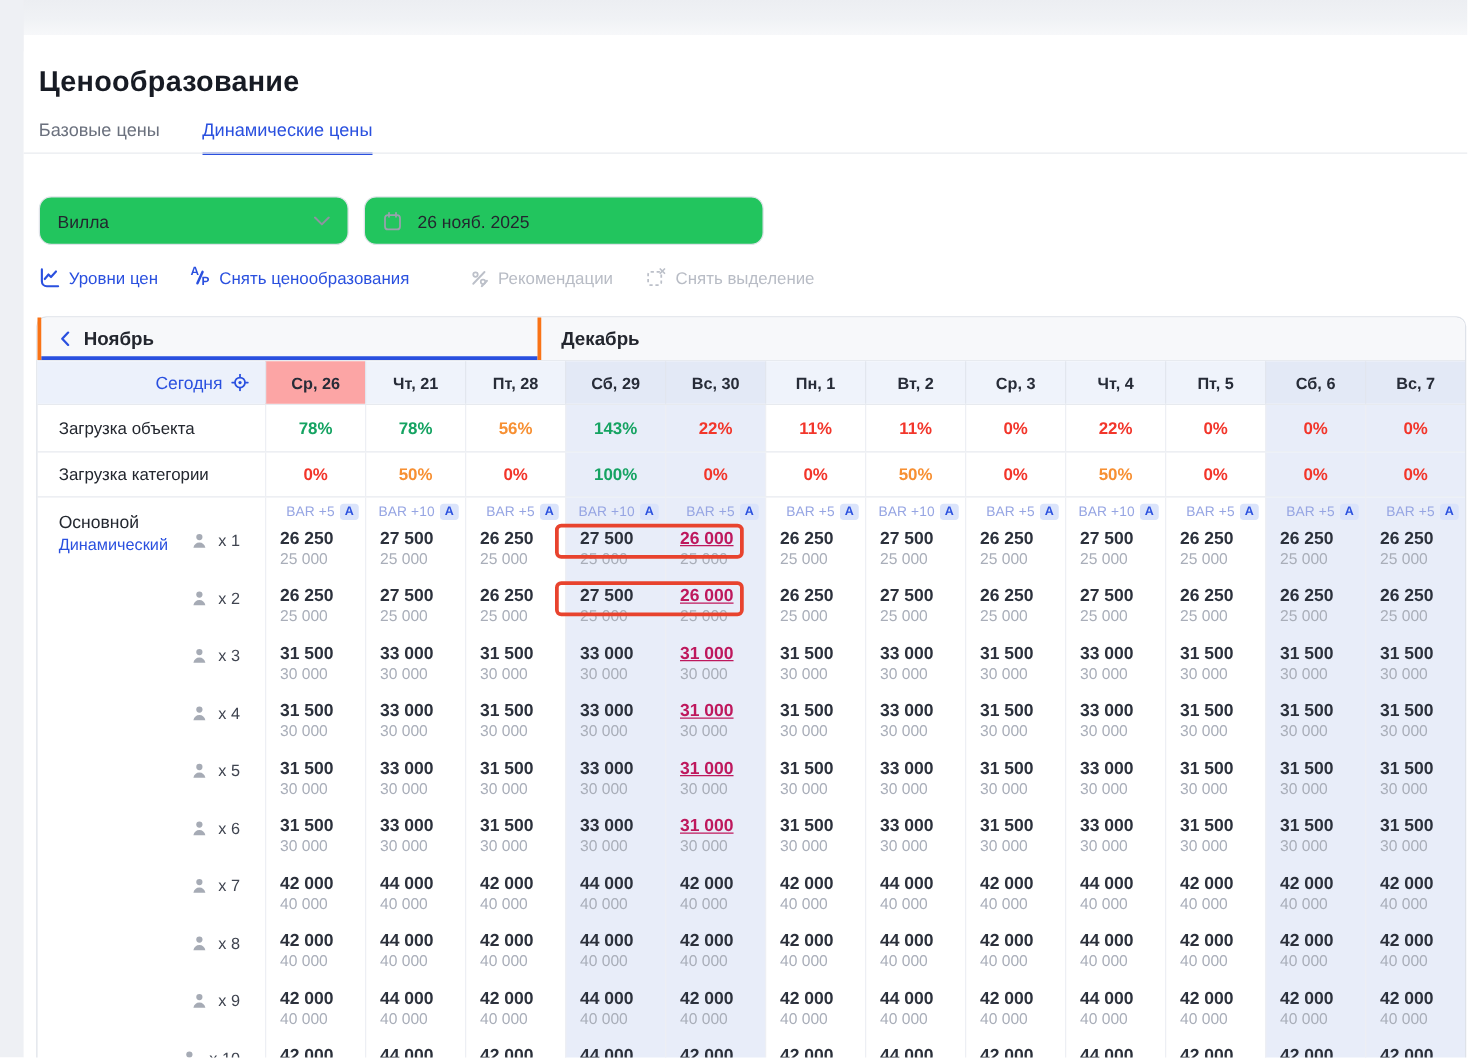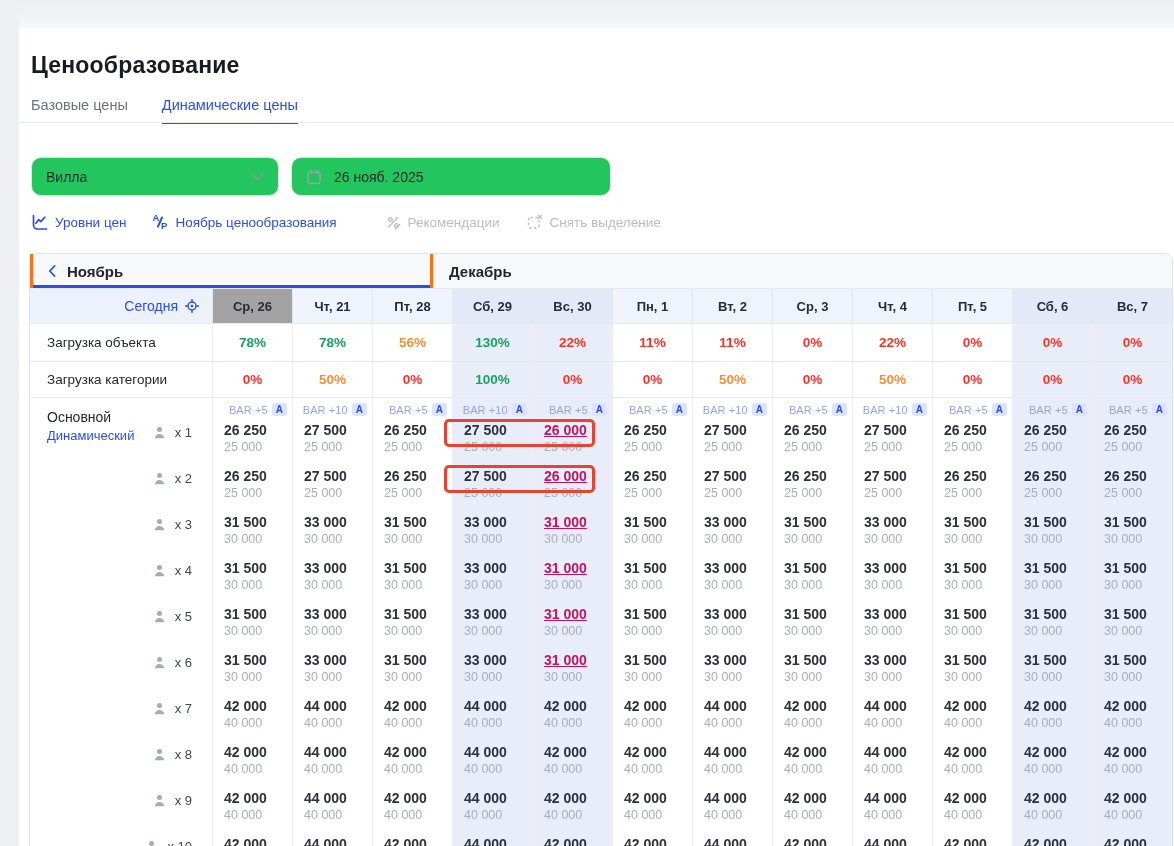--- a/index.html
+++ b/index.html
@@ -41,21 +41,21 @@
   .month-cell { display:flex; align-items:center; border-left:3px solid #f97316; font-size:15px; font-weight:700; color:#23262e; }
   .month-nov { width:400px; flex:0 0 400px; gap:11px; padding-left:15px; box-shadow:inset 0 -3px 0 #2a50df; cursor:pointer; }
   .month-dec { width:560px; flex:0 0 560px; padding-left:16px;text-align:right; }
 
   .day-row { height:35px; border-bottom:1px solid #e7eaef; }
   .today-cell { background:#ecf1fb; display:flex; align-items:center; justify-content:flex-end; gap:7px;
                 padding-right:13px; font-size:14px; font-weight:500; color:#2a50df; cursor:pointer; }
   .day-cell { border-left:1px solid #e2e6ee; display:flex; align-items:center; justify-content:center;
               background:#eff3fb; font-size:13px; font-weight:700; color:#272c38; }
   .day-cell.weekend { background:#e3e9f6; }
-  .day-cell.today { background:#a3a3a3; }
+  .day-cell.today { background:#fca5a5; }
 
   .occ-row { border-bottom:1px solid #e7eaef; }
   .occ-row.r0 { height:38px; } .occ-row.r1 { height:36px; }
   .occ-label { display:flex; align-items:center; padding-left:17px; font-size:13.5px; color:#23272f; }
   .occ-cell { border-left:1px solid #edeff4; display:flex; align-items:center; justify-content:center;
               font-size:13.5px; font-weight:700; }
   .occ-cell.weekend { background:#e8edf9; }
   .c-green { color:#15a362; } .c-orange { color:#f79033; } .c-red { color:#f2362b; }
 
   .section { display:flex; height:482px; }
@@ -129,21 +129,21 @@
         </svg>
     </span>
     <span>Уровни цен</span>
   </div>
   <div class="tb-btn blue tb-2">
     <span class="icon ap-icon">
       <span class="a">A</span>
         <span class="slash"></span>
         <span class="p">P</span>
     </span>
-    <span>Ноябрь ценообразования</span>
+    <span>Снять ценообразования</span>
   </div>
   <div class="tb-btn disabled tb-3">
     <span class="icon">
       <svg width="15" height="15" viewBox="0 0 15 15">
           <line x1="2.6" y1="12" x2="11.6" y2="2.6" stroke="#bcc0c9" stroke-width="1.5" stroke-linecap="round"></line>
           <circle cx="4.4" cy="4.6" r="1.8" fill="none" stroke="#bcc0c9" stroke-width="1.4"></circle>
           <circle cx="10.4" cy="10.4" r="1.8" fill="none" stroke="#bcc0c9" stroke-width="1.4"></circle>
           <line x1="9.4" y1="14" x2="13.6" y2="9.6" stroke="#bcc0c9" stroke-width="1.5" stroke-linecap="round"></line>
         </svg>
     </span>
@@ -206,21 +206,21 @@
         <div class="day-w day-cell weekend">Вс, 7</div>
       </div>
   </div>
 
   <div class="row occ-row r0">
     <div class="label-w occ-label">Загрузка объекта</div>
     <div id="occCells0" style="display:flex">
         <div class="day-w occ-cell c-green">78%</div>
         <div class="day-w occ-cell c-green">78%</div>
         <div class="day-w occ-cell c-orange">56%</div>
-        <div class="day-w occ-cell c-green weekend">130%</div>
+        <div class="day-w occ-cell c-green weekend">143%</div>
         <div class="day-w occ-cell c-red weekend">22%</div>
         <div class="day-w occ-cell c-red">11%</div>
         <div class="day-w occ-cell c-red">11%</div>
         <div class="day-w occ-cell c-red">0%</div>
         <div class="day-w occ-cell c-red">22%</div>
         <div class="day-w occ-cell c-red">0%</div>
         <div class="day-w occ-cell c-red weekend">0%</div>
         <div class="day-w occ-cell c-red weekend">0%</div>
       </div>
   </div>

